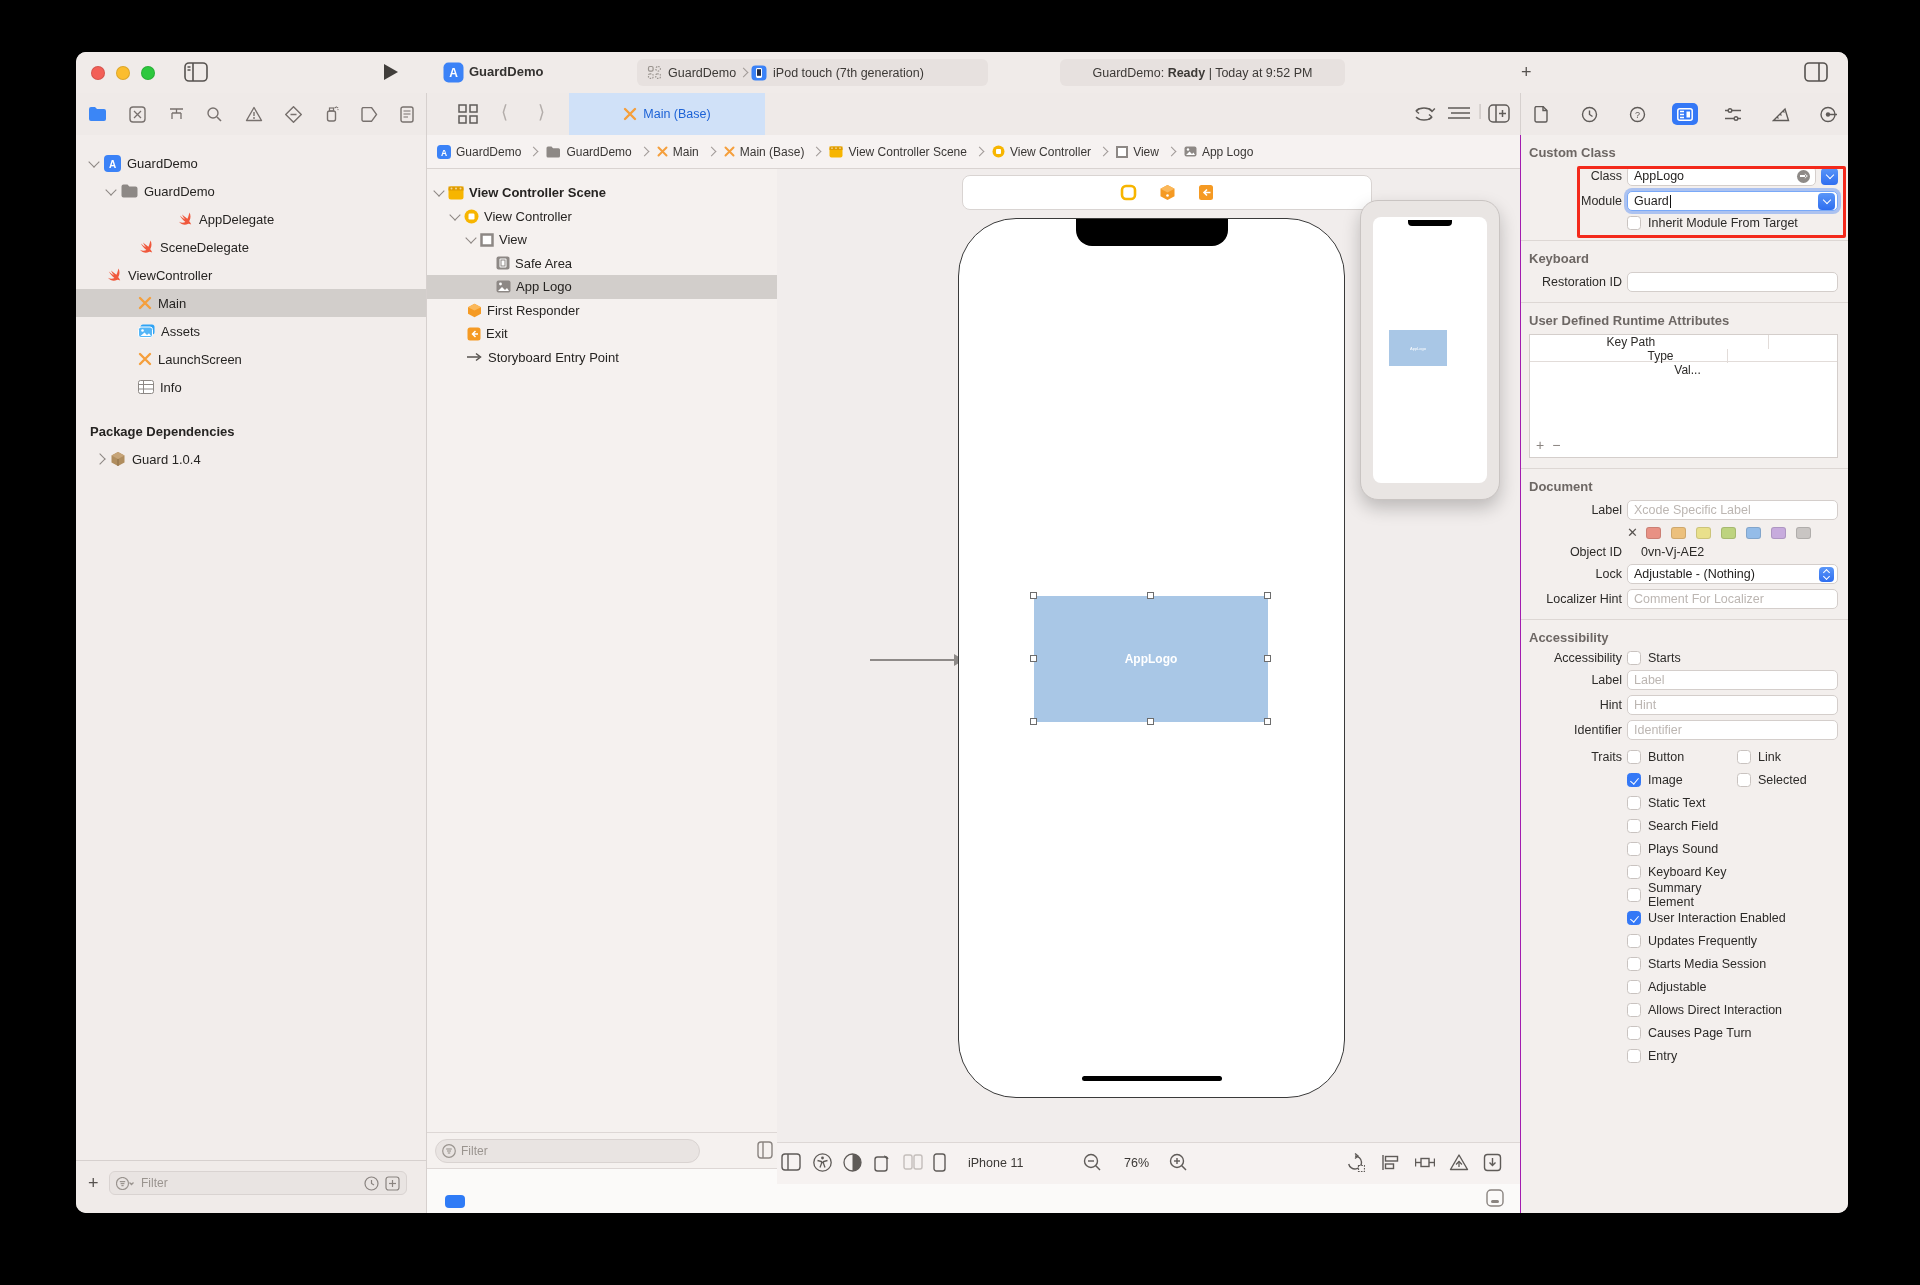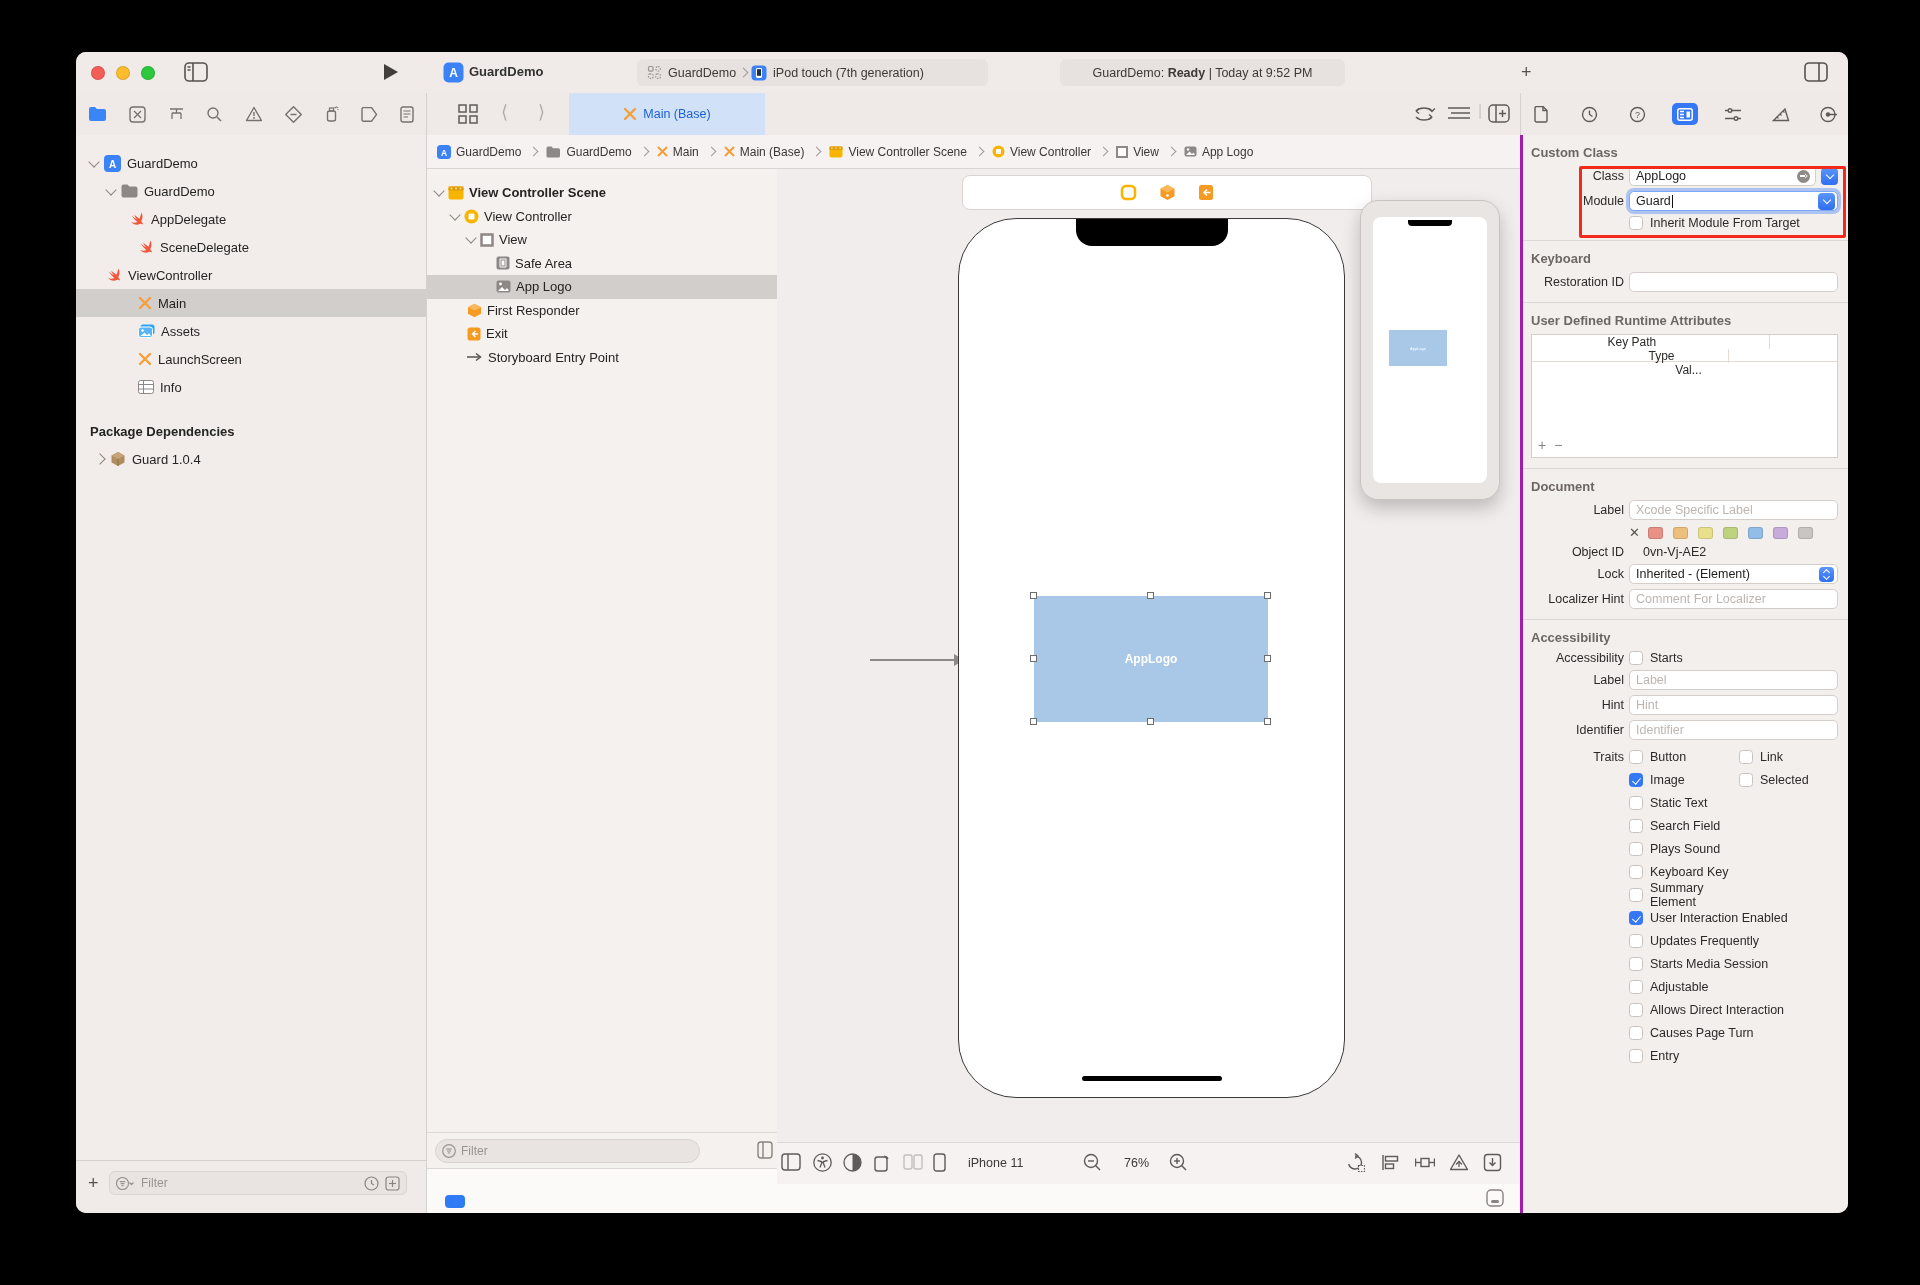--- a/index.html
+++ b/index.html
@@ -46,21 +46,21 @@
   .initarrow{position:absolute;left:93px;top:490px;width:85px;height:2px;background:#8e8a88;}
   .initarrow:after{content:"";position:absolute;right:-9px;top:-5px;border-left:10px solid #8e8a88;border-top:6px solid transparent;border-bottom:6px solid transparent;}
   .minidev{position:absolute;left:583px;top:31px;width:140px;height:300px;background:#e9e5e3;border:1px solid #c9c4c2;border-radius:18px;box-shadow:0 8px 18px rgba(0,0,0,.22);box-sizing:border-box;}
   .miniscreen{position:absolute;left:12px;top:16px;right:12px;bottom:16px;background:#fff;border-radius:8px;}
   .mininotch{position:absolute;left:50%;transform:translateX(-50%);top:3px;width:44px;height:6px;background:#000;border-radius:0 0 4px 4px;}
   .minilogo{position:absolute;left:16px;top:113px;width:58px;height:36px;display:flex;align-items:center;justify-content:center;color:#fff;font-size:4px;}
   .canvasbar{position:absolute;left:701px;top:1090px;width:743px;height:42px;background:#f6f2f1;border-top:1px solid #ddd7d5;font-size:12.5px;color:#3c3936;}
   .canvasbelow{position:absolute;left:701px;top:1132px;width:743px;height:29px;background:#fbfaf9;}
   .cicon{position:absolute;top:10px;}
   
-  .inspector{position:absolute;left:1444px;top:83px;width:328px;height:1078px;background:#f3efed;border-left:3px solid #a21caf;box-sizing:border-box;font-size:12.5px;color:#2c2a28;overflow:hidden;}
+  .inspector{position:absolute;left:1444px;top:83px;width:328px;height:1078px;background:#f3efed;border-left:1px solid #a21caf;box-sizing:border-box;font-size:12.5px;color:#2c2a28;overflow:hidden;}
   .sechead{font-weight:bold;color:#6d6764;font-size:13px;margin:10px 0 6px 8px;}
   .hr{height:1px;background:#ddd7d4;margin:10px 0 0 0;}
   .irow{display:flex;align-items:center;margin:5px 10px 5px 0;}
   .irow .lab{width:101px;text-align:right;margin-right:5px;flex:none;color:#2c2a28;}
   .fld{flex:1;height:20px;background:#fff;border:1px solid #d4cecb;border-radius:5px;display:flex;align-items:center;padding:0 6px;box-sizing:border-box;color:#1f1d1b;position:relative;}
   .fld .ph{color:#bcb6b2;}
   .fld.focus{border-color:#79a9f8;box-shadow:0 0 0 3px rgba(64,128,246,.40);}
   .caret{display:inline-block;width:1px;height:13px;background:#111;margin-left:1px;}
   .ddbtn{width:17px;height:17px;border-radius:4px;background:linear-gradient(#5a96f8,#2f6ef0);flex:none;display:flex;align-items:center;justify-content:center;margin-left:5px;}
   .ddbtn .c{width:5px;height:5px;border-right:1.6px solid #fff;border-bottom:1.6px solid #fff;transform:rotate(45deg);margin-top:-2px;}
@@ -406,21 +406,21 @@
     </div>
     <div class="nrow" style="padding-left:31px;">
       <span class="disc open"></span>
       <span class="ic">
           <svg width="17" height="14" viewBox="0 0 17 14">
             <path d="M0.5 2.5 a2 2 0 0 1 2-2 h4 l1.8 2 h6.2 a2 2 0 0 1 2 2 v7 a2 2 0 0 1-2 2 h-12 a2 2 0 0 1-2-2 Z" fill="#8d8885"></path>
           </svg>
         </span>
       <span>GuardDemo</span>
     </div>
-    <div class="nrow" style="padding-left:53px;">
+    <div class="nrow" style="padding-left:53px;margin-left:48px;">
       <span class="ic">
           <svg width="16" height="16" viewBox="0 0 16 16">
             <path d="M12.5 1.5 C13.8 4 14 7.5 12.2 10.2 C13.5 11.5 14 12.8 14.2 13.6 C12.8 13 11.8 12.6 10.8 13 C8 14.4 4.2 13.6 2 10.8 C4.2 12 6.6 12 8.4 11 C6 9.2 3.8 6.6 2.8 4.6 C4.8 6.4 6.8 7.8 8.2 8.6 C6.8 6.8 5.6 4.8 5.2 3.4 C7.4 5.4 9.2 6.8 10.4 7.8 C11.6 5.6 11.8 3.4 12.5 1.5 Z" fill="#f0583c"></path>
           </svg>
         </span>
       <span>AppDelegate</span>
     </div>
     <div class="nrow" style="padding-left:62px;">
       <span class="ic">
           <svg width="16" height="16" viewBox="0 0 16 16">
@@ -850,21 +850,21 @@
       <span class="swatch" style="background-color: rgb(199, 171, 221);"></span>
       <span class="swatch" style="background-color: rgb(201, 197, 195);"></span>
     </div>
     <div class="irow">
       <span class="lab">Object ID</span>
       <span style="margin-left:14px;">0vn-Vj-AE2</span>
     </div>
     <div class="irow">
       <span class="lab">Lock</span>
       <div class="fld">
-        <span>Inherited - (Element)</span>
+        <span>Adjustable - (Nothing)</span>
         <span class="stepper"></span>
       </div>
     </div>
     <div class="irow">
       <span class="lab">Localizer Hint</span>
       <div class="fld">
           <span class="ph">Comment For Localizer</span>
         </div>
     </div>
 

